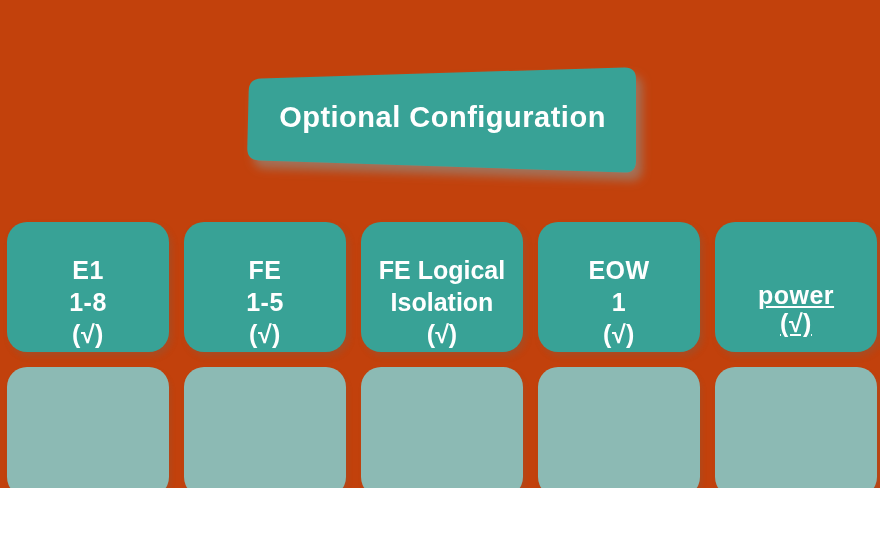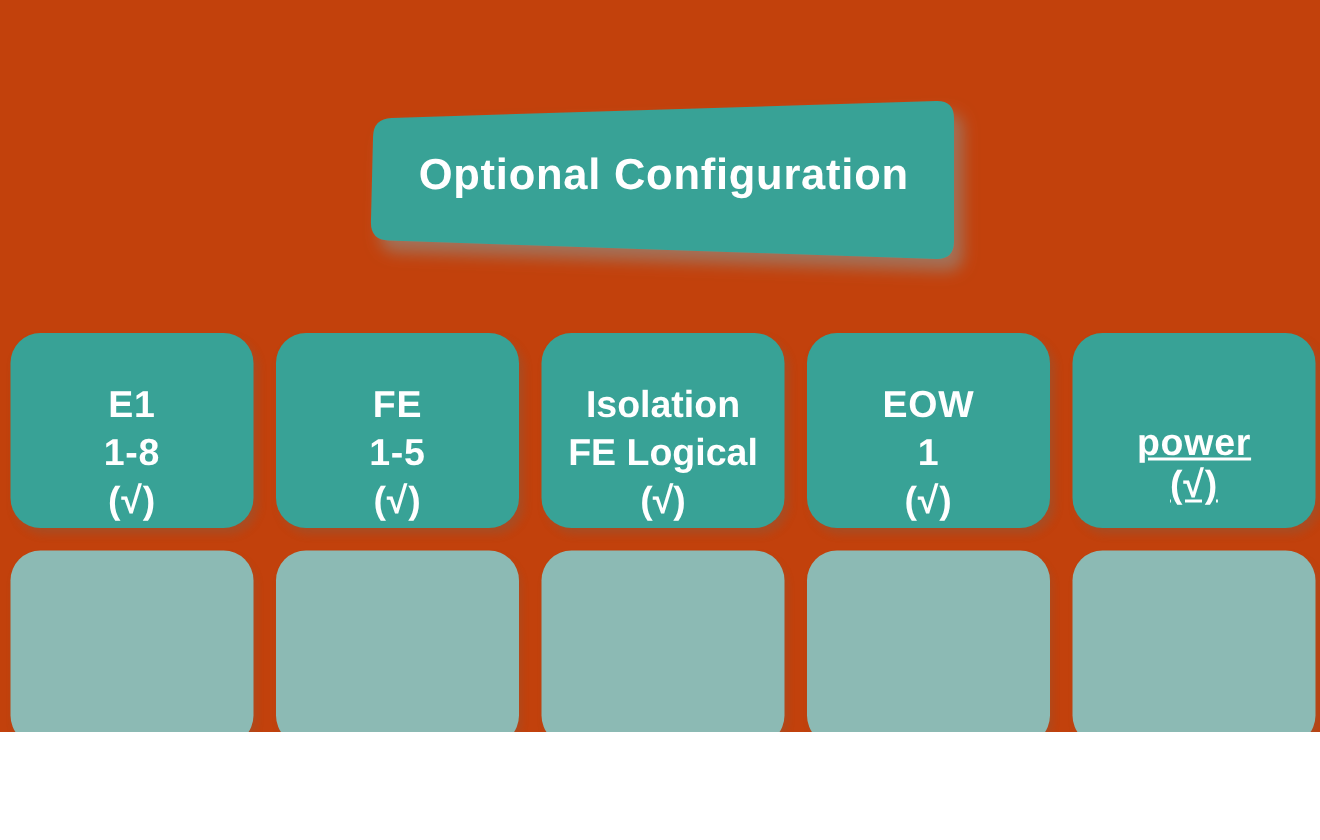--- a/index.html
+++ b/index.html
@@ -120,22 +120,22 @@
       <div class="card-line">E1</div>
       <div class="card-line">1-8</div>
       <div class="card-line">(√)</div>
     </div>
     <div class="card card-top">
       <div class="card-line">FE</div>
       <div class="card-line">1-5</div>
       <div class="card-line">(√)</div>
     </div>
     <div class="card card-top">
+      <div class="card-line">FE Logical</div>
       <div class="card-line">Isolation</div>
-      <div class="card-line">FE Logical</div>
       <div class="card-line">(√)</div>
     </div>
     <div class="card card-top">
       <div class="card-line">EOW</div>
       <div class="card-line">1</div>
       <div class="card-line">(√)</div>
     </div>
     <div class="card card-top">
       <div class="card-line">power</div>
       <div class="card-line">(√)</div>

